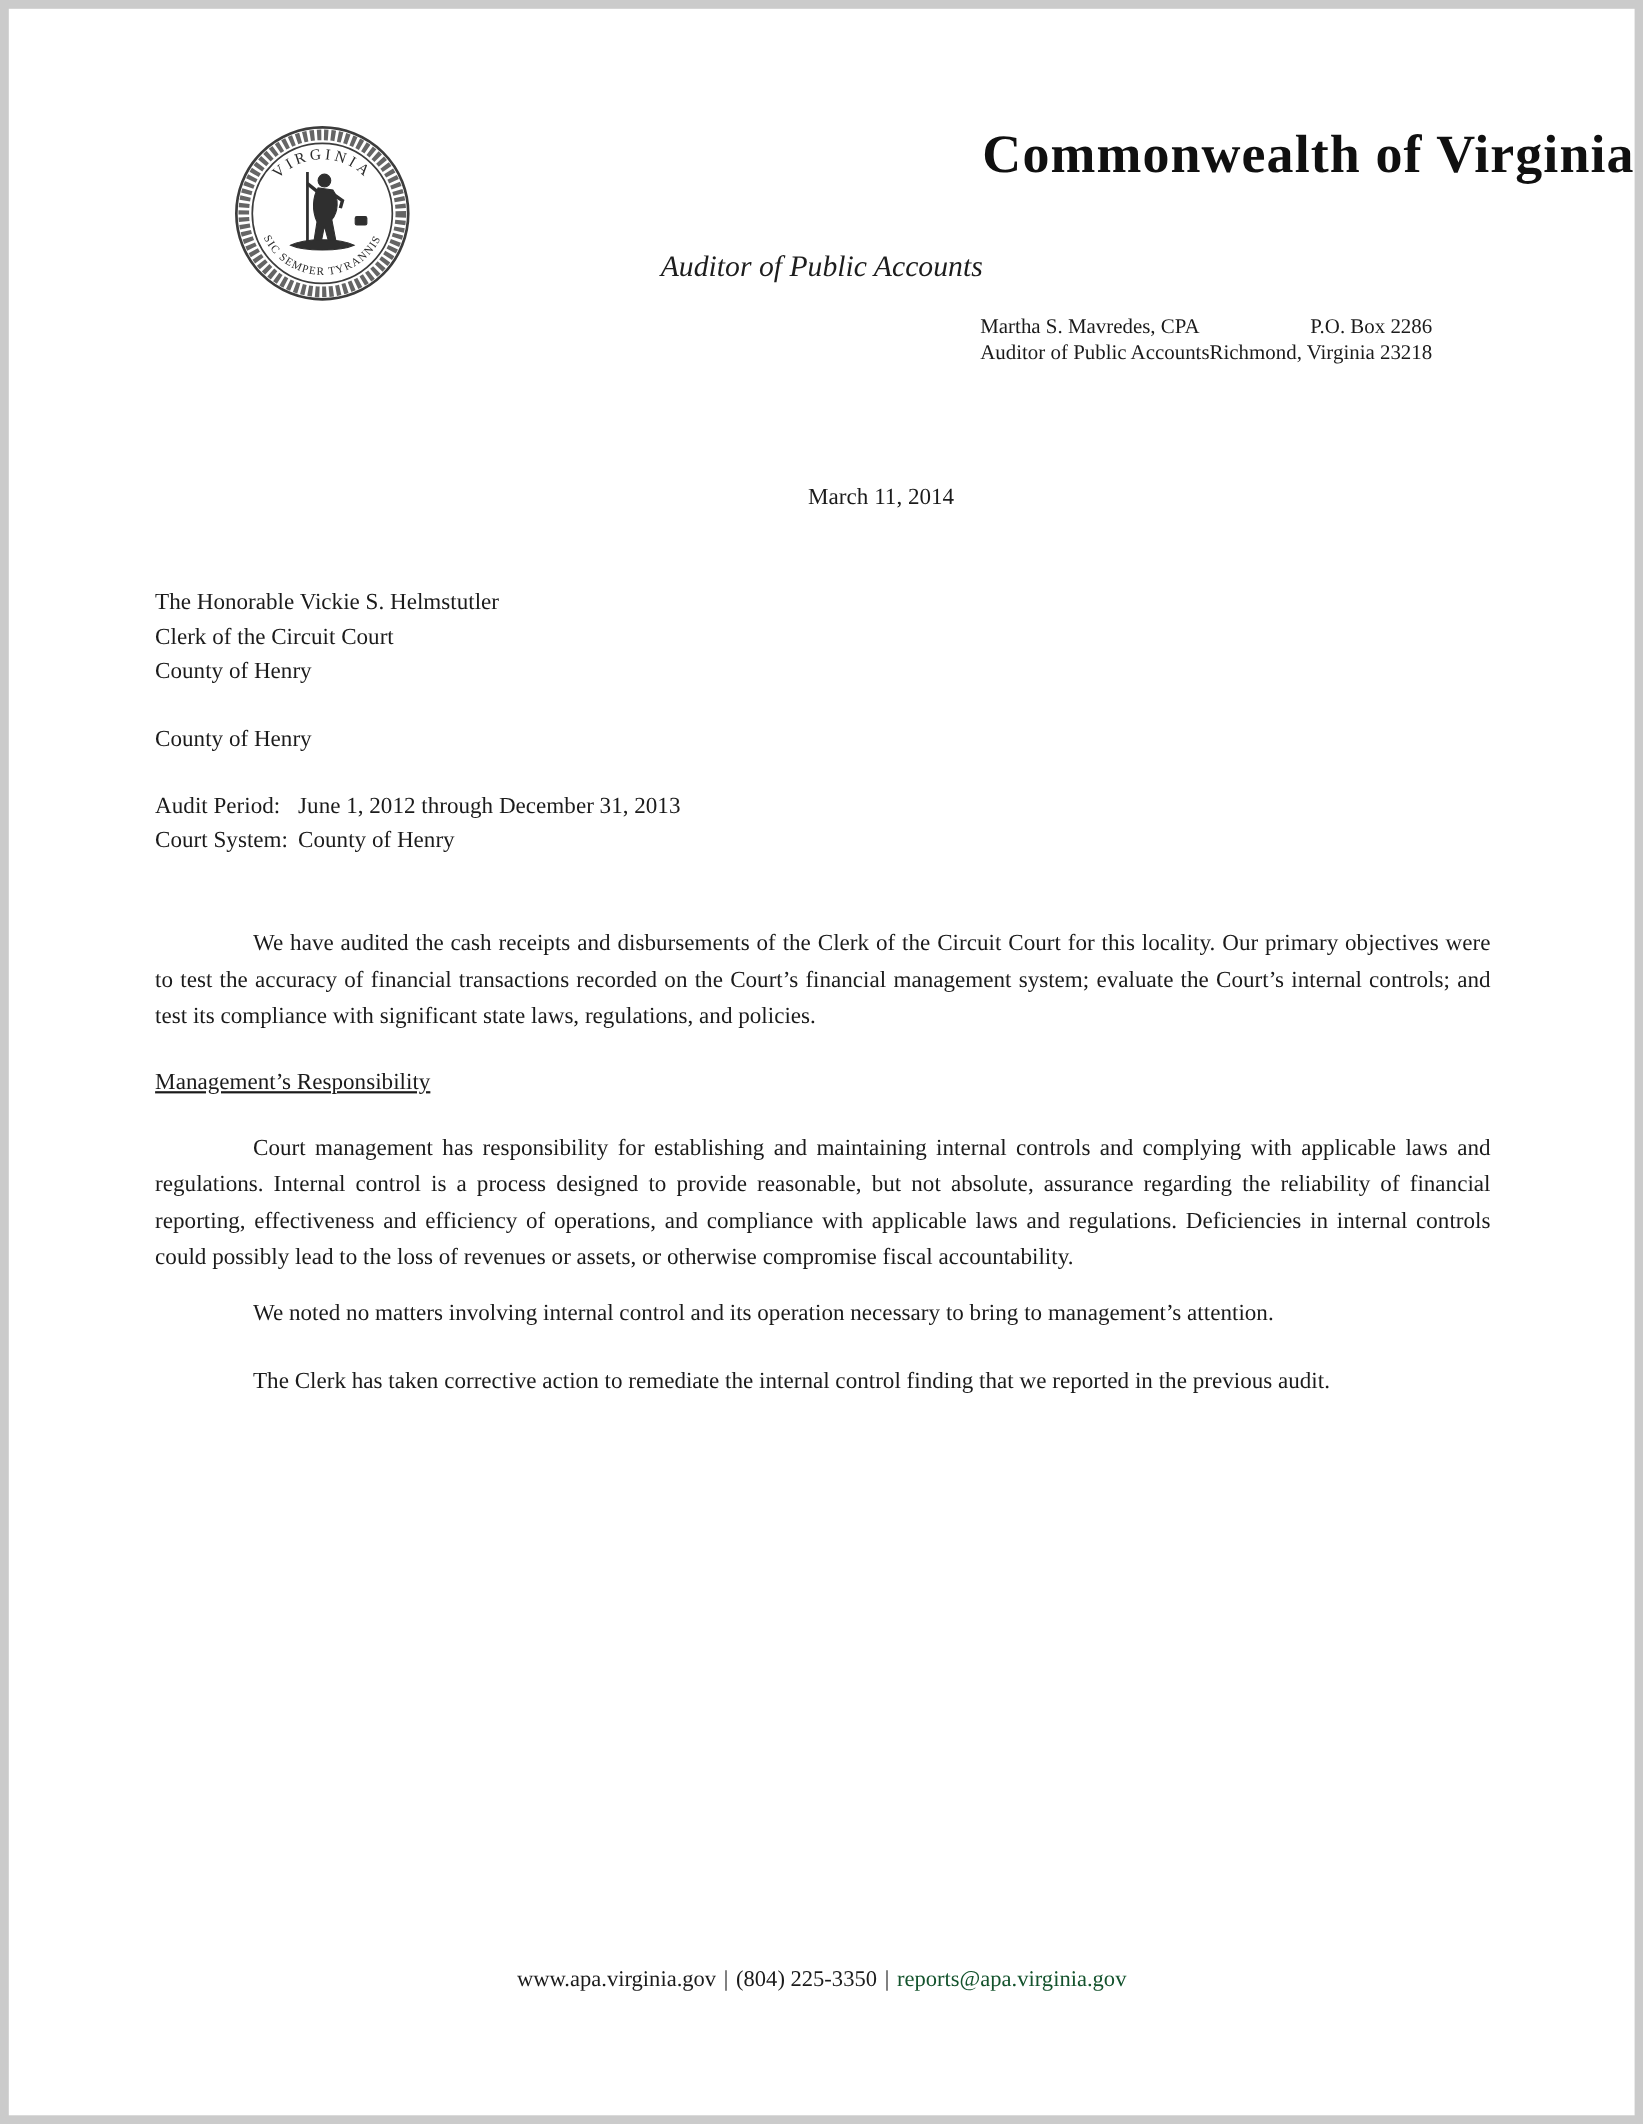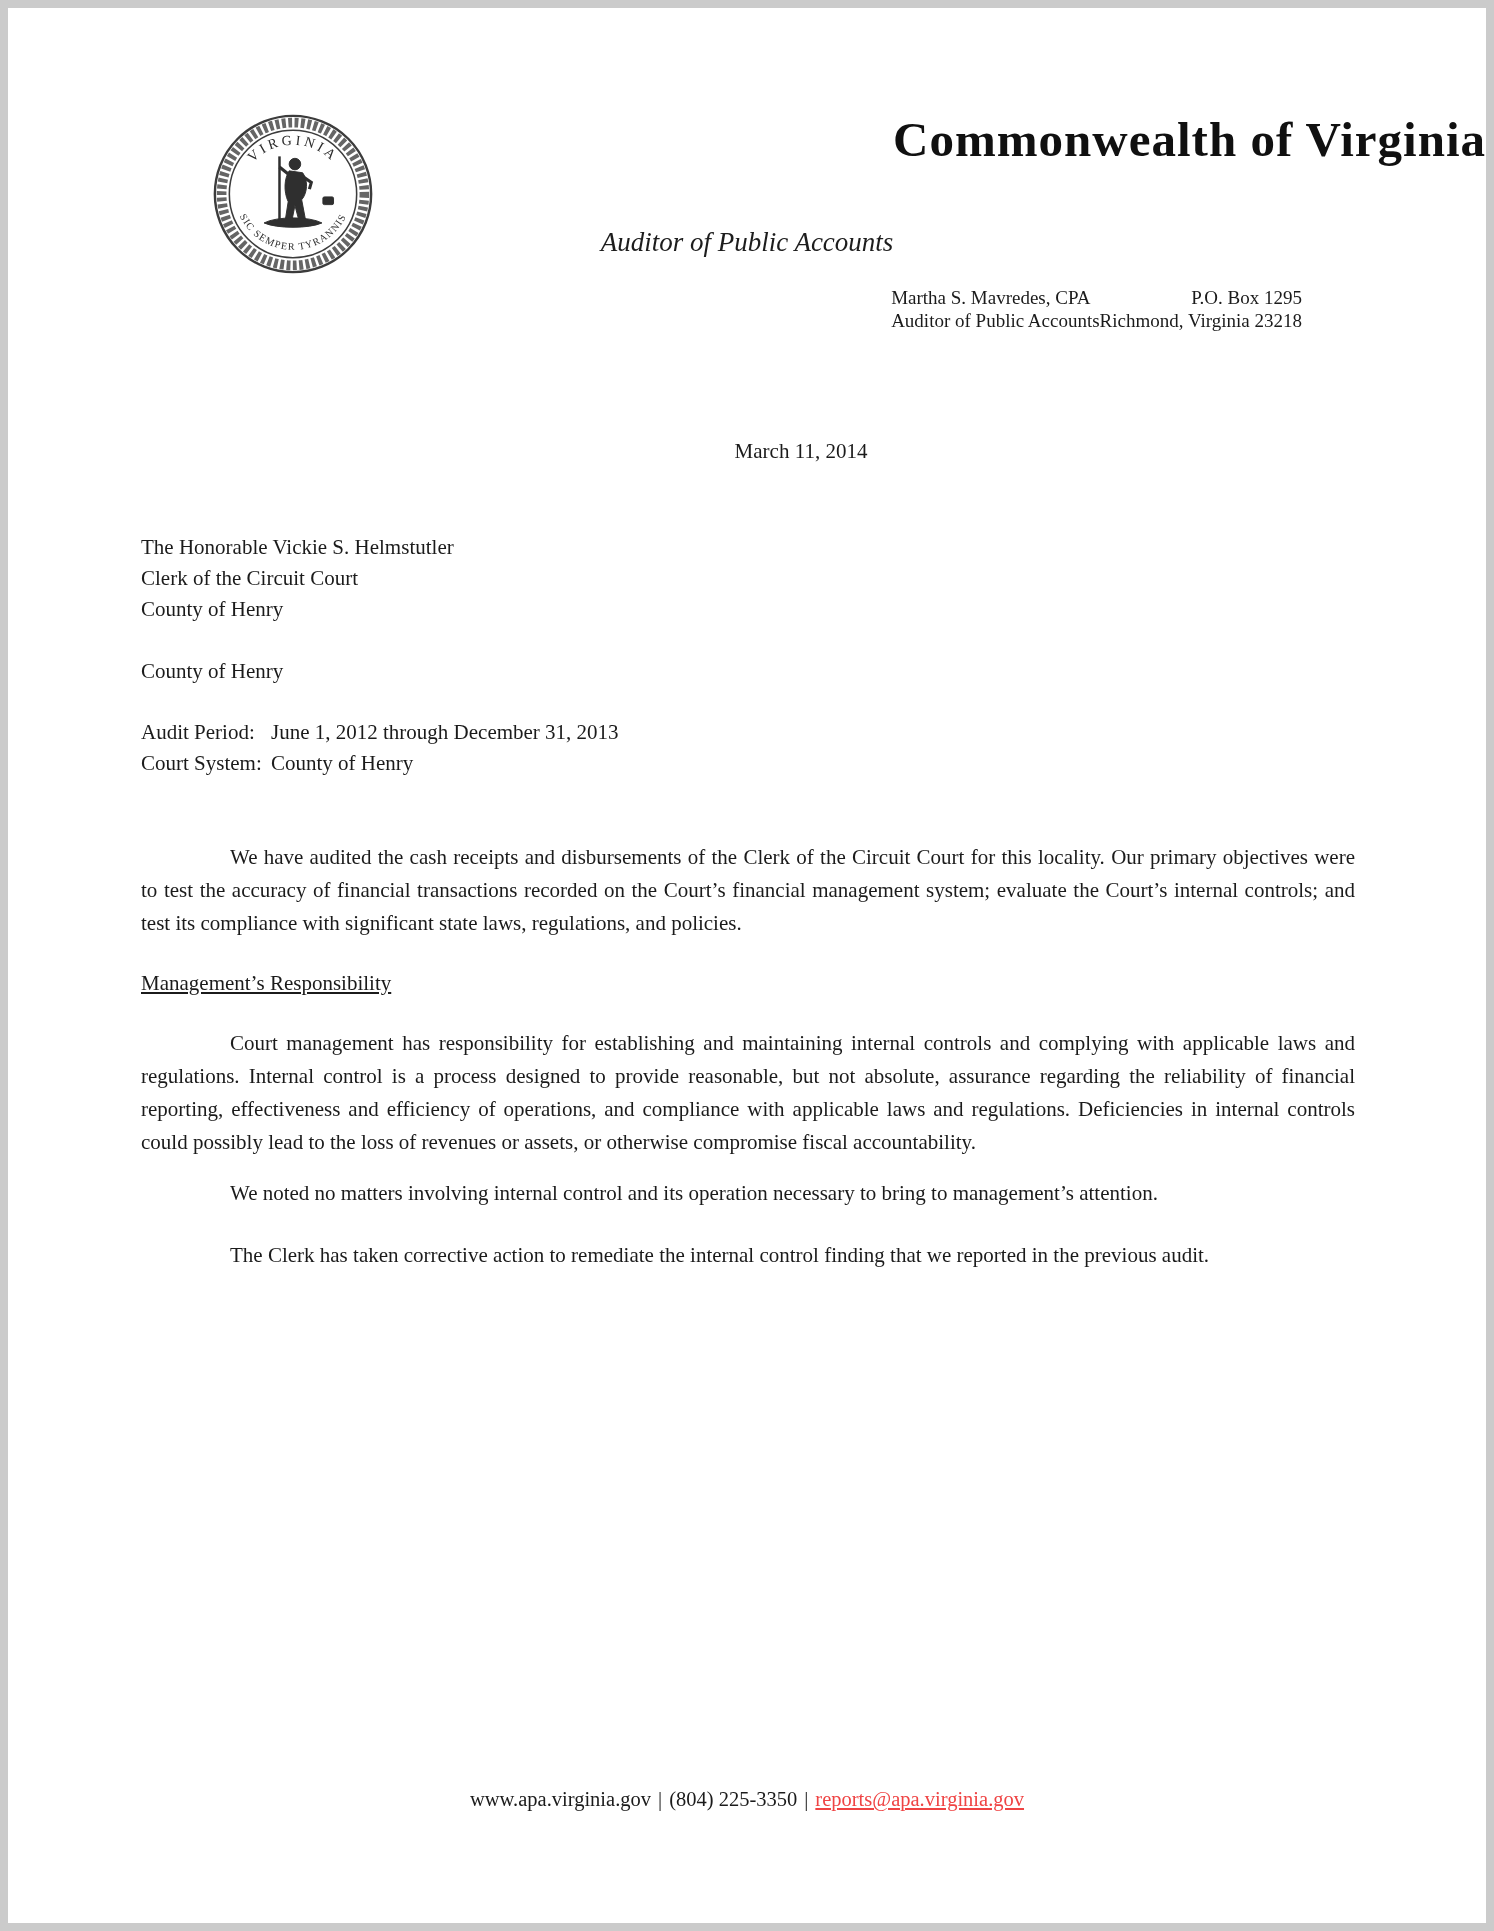--- a/index.html
+++ b/index.html
@@ -96,21 +96,21 @@
   
   .footer {
     position: absolute;
     left: 0; right: 0;
     top: 1778px;
     text-align: center;
     font-size: 20.5px;
     line-height: 26px;
   }
   .footer .sep { padding: 0 7px; }
-  .footer .email { text-decoration: underline; color: #ef4444; cursor: pointer; }
+  .footer .email { color: #14532d; cursor: pointer; }
 
   .seal text { font-family: "Liberation Serif", "DejaVu Serif", serif; }
 </style>
 </head>
 <body>
 
 <div class="page">
 
   <svg class="seal" viewBox="0 0 170 170" aria-hidden="true">
     <circle cx="85" cy="85" r="81" fill="none" stroke="#3c3c3c" stroke-width="2.5"></circle>
@@ -139,21 +139,21 @@
 
   <h1 class="org-title">Commonwealth of Virginia</h1>
   <div class="org-subtitle">Auditor of Public Accounts</div>
 
   <div class="header-row">
     <div class="header-left">
       <div>Martha S. Mavredes, CPA</div>
       <div>Auditor of Public Accounts</div>
     </div>
     <div class="header-right">
-      <div>P.O. Box 1295</div>
+      <div>P.O. Box 2286</div>
       <div>Richmond, Virginia 23218</div>
     </div>
   </div>
 
   <div class="date-line">March 11, 2014</div>
 
   <div class="addr-block first">
     <div>The Honorable Vickie S. Helmstutler</div>
     <div>Clerk of the Circuit Court</div>
     <div>County of Henry</div>

